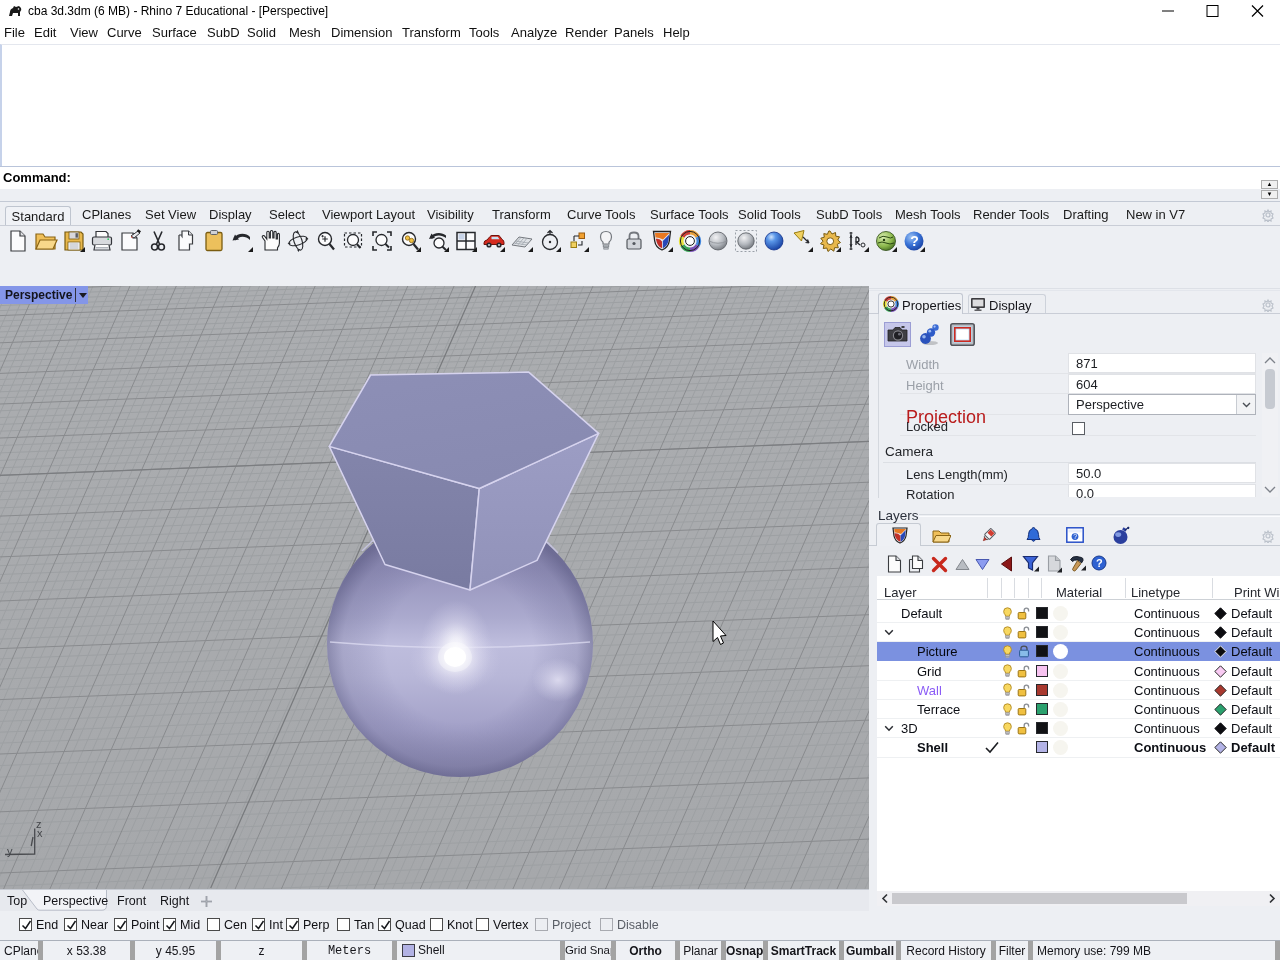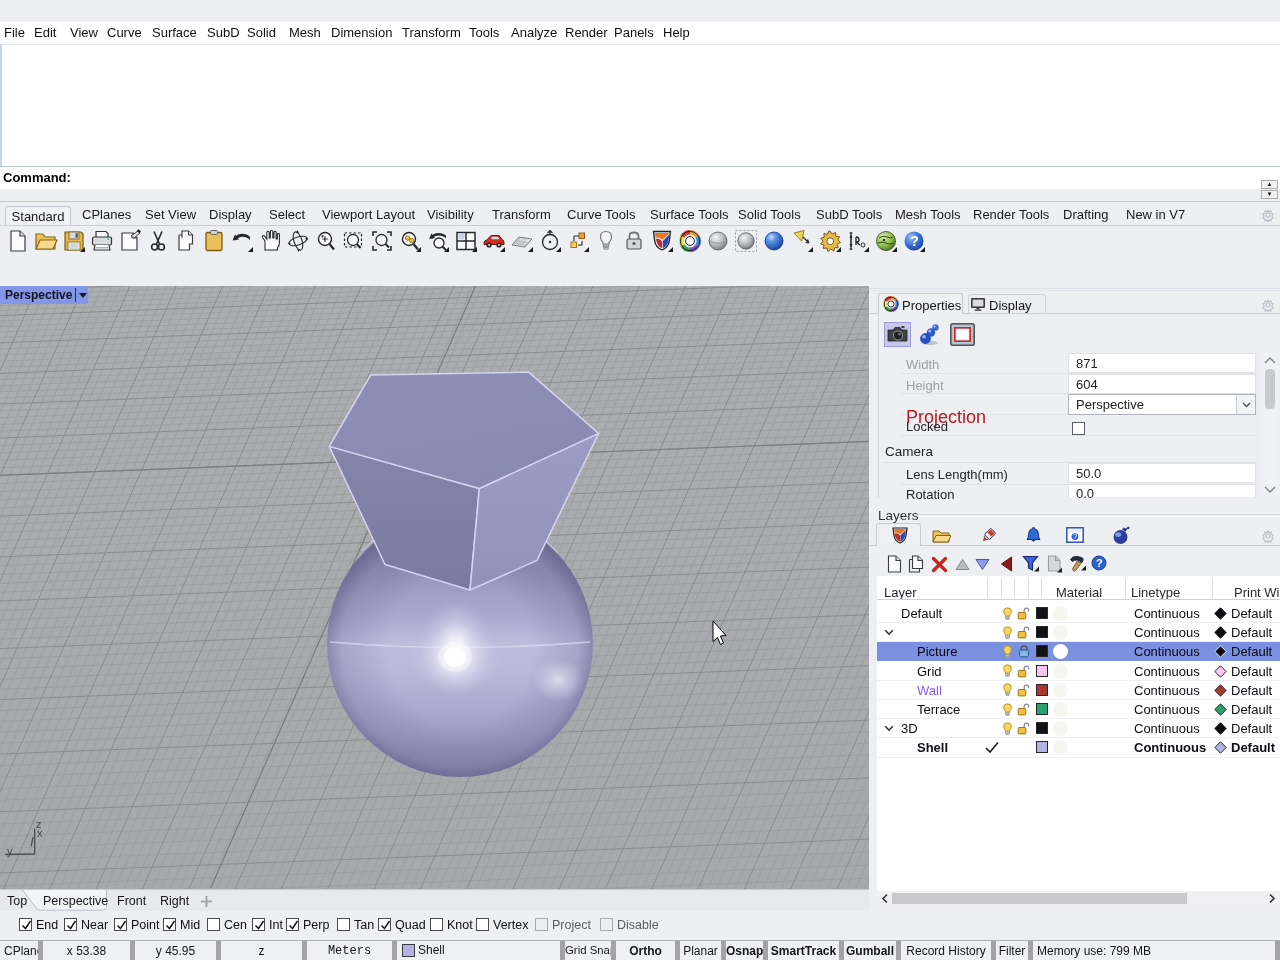--- a/index.html
+++ b/index.html
@@ -31,20 +31,32 @@
 .scell{position:absolute;top:0;height:20px;border-right:5px solid #a3a3a3;text-align:center;padding-top:3px;overflow:hidden}
 .osnapitem{position:absolute;top:7px;height:14px}
 .osbox{position:absolute;top:0;width:13px;height:13px;background:#fff;border:1px solid #4a4a4a}
 .osbox svg{position:absolute;left:0;top:0}
 .oslabel{position:absolute;left:17px;top:0}
 .dis .osbox{border-color:#a8aab0;background:#eceef2}
 .dis .oslabel{color:#5a5e66}
 </style></head><body>
 <div id="root">
 
+<div id="titlebar" class="abs">
+<svg class="abs" style="left:7px;top:3px" width="16" height="16" viewBox="0 0 16 16">
+        <path d="M2 13 L3 9 Q3 6 6 5 L7 3 L9 4 L12 3 L14 5 Q15 7 13 9 L13 13 L11 13 L11 10 L6 10 L5 13 Z" fill="#1a1a1a"></path>
+        <circle cx="11.5" cy="6" r="0.8" fill="#fff"></circle>
+      </svg>
+<span class="abs" id="titletext">cba 3d.3dm (6 MB) - Rhino 7 Educational - [Perspective]</span>
+<svg class="abs" style="left:1160px;top:0" width="120" height="22" viewBox="0 0 120 22">
+        <path d="M2 11 h12" stroke="#000" stroke-width="1"></path>
+        <rect x="47" y="5.5" width="11" height="11" fill="none" stroke="#000"></rect>
+        <path d="M92 5.5 l11 11 M103 5.5 l-11 11" stroke="#000" stroke-width="1.2"></path>
+      </svg>
+</div>
 
 <div id="menubar" class="abs">
 <span style="left:4px">File</span>
       <span style="left:34px">Edit</span>
       <span style="left:70px">View</span>
       <span style="left:107px">Curve</span>
       <span style="left:152px">Surface</span>
       <span style="left:207px">SubD</span>
       <span style="left:247px">Solid</span>
       <span style="left:289px">Mesh</span>

